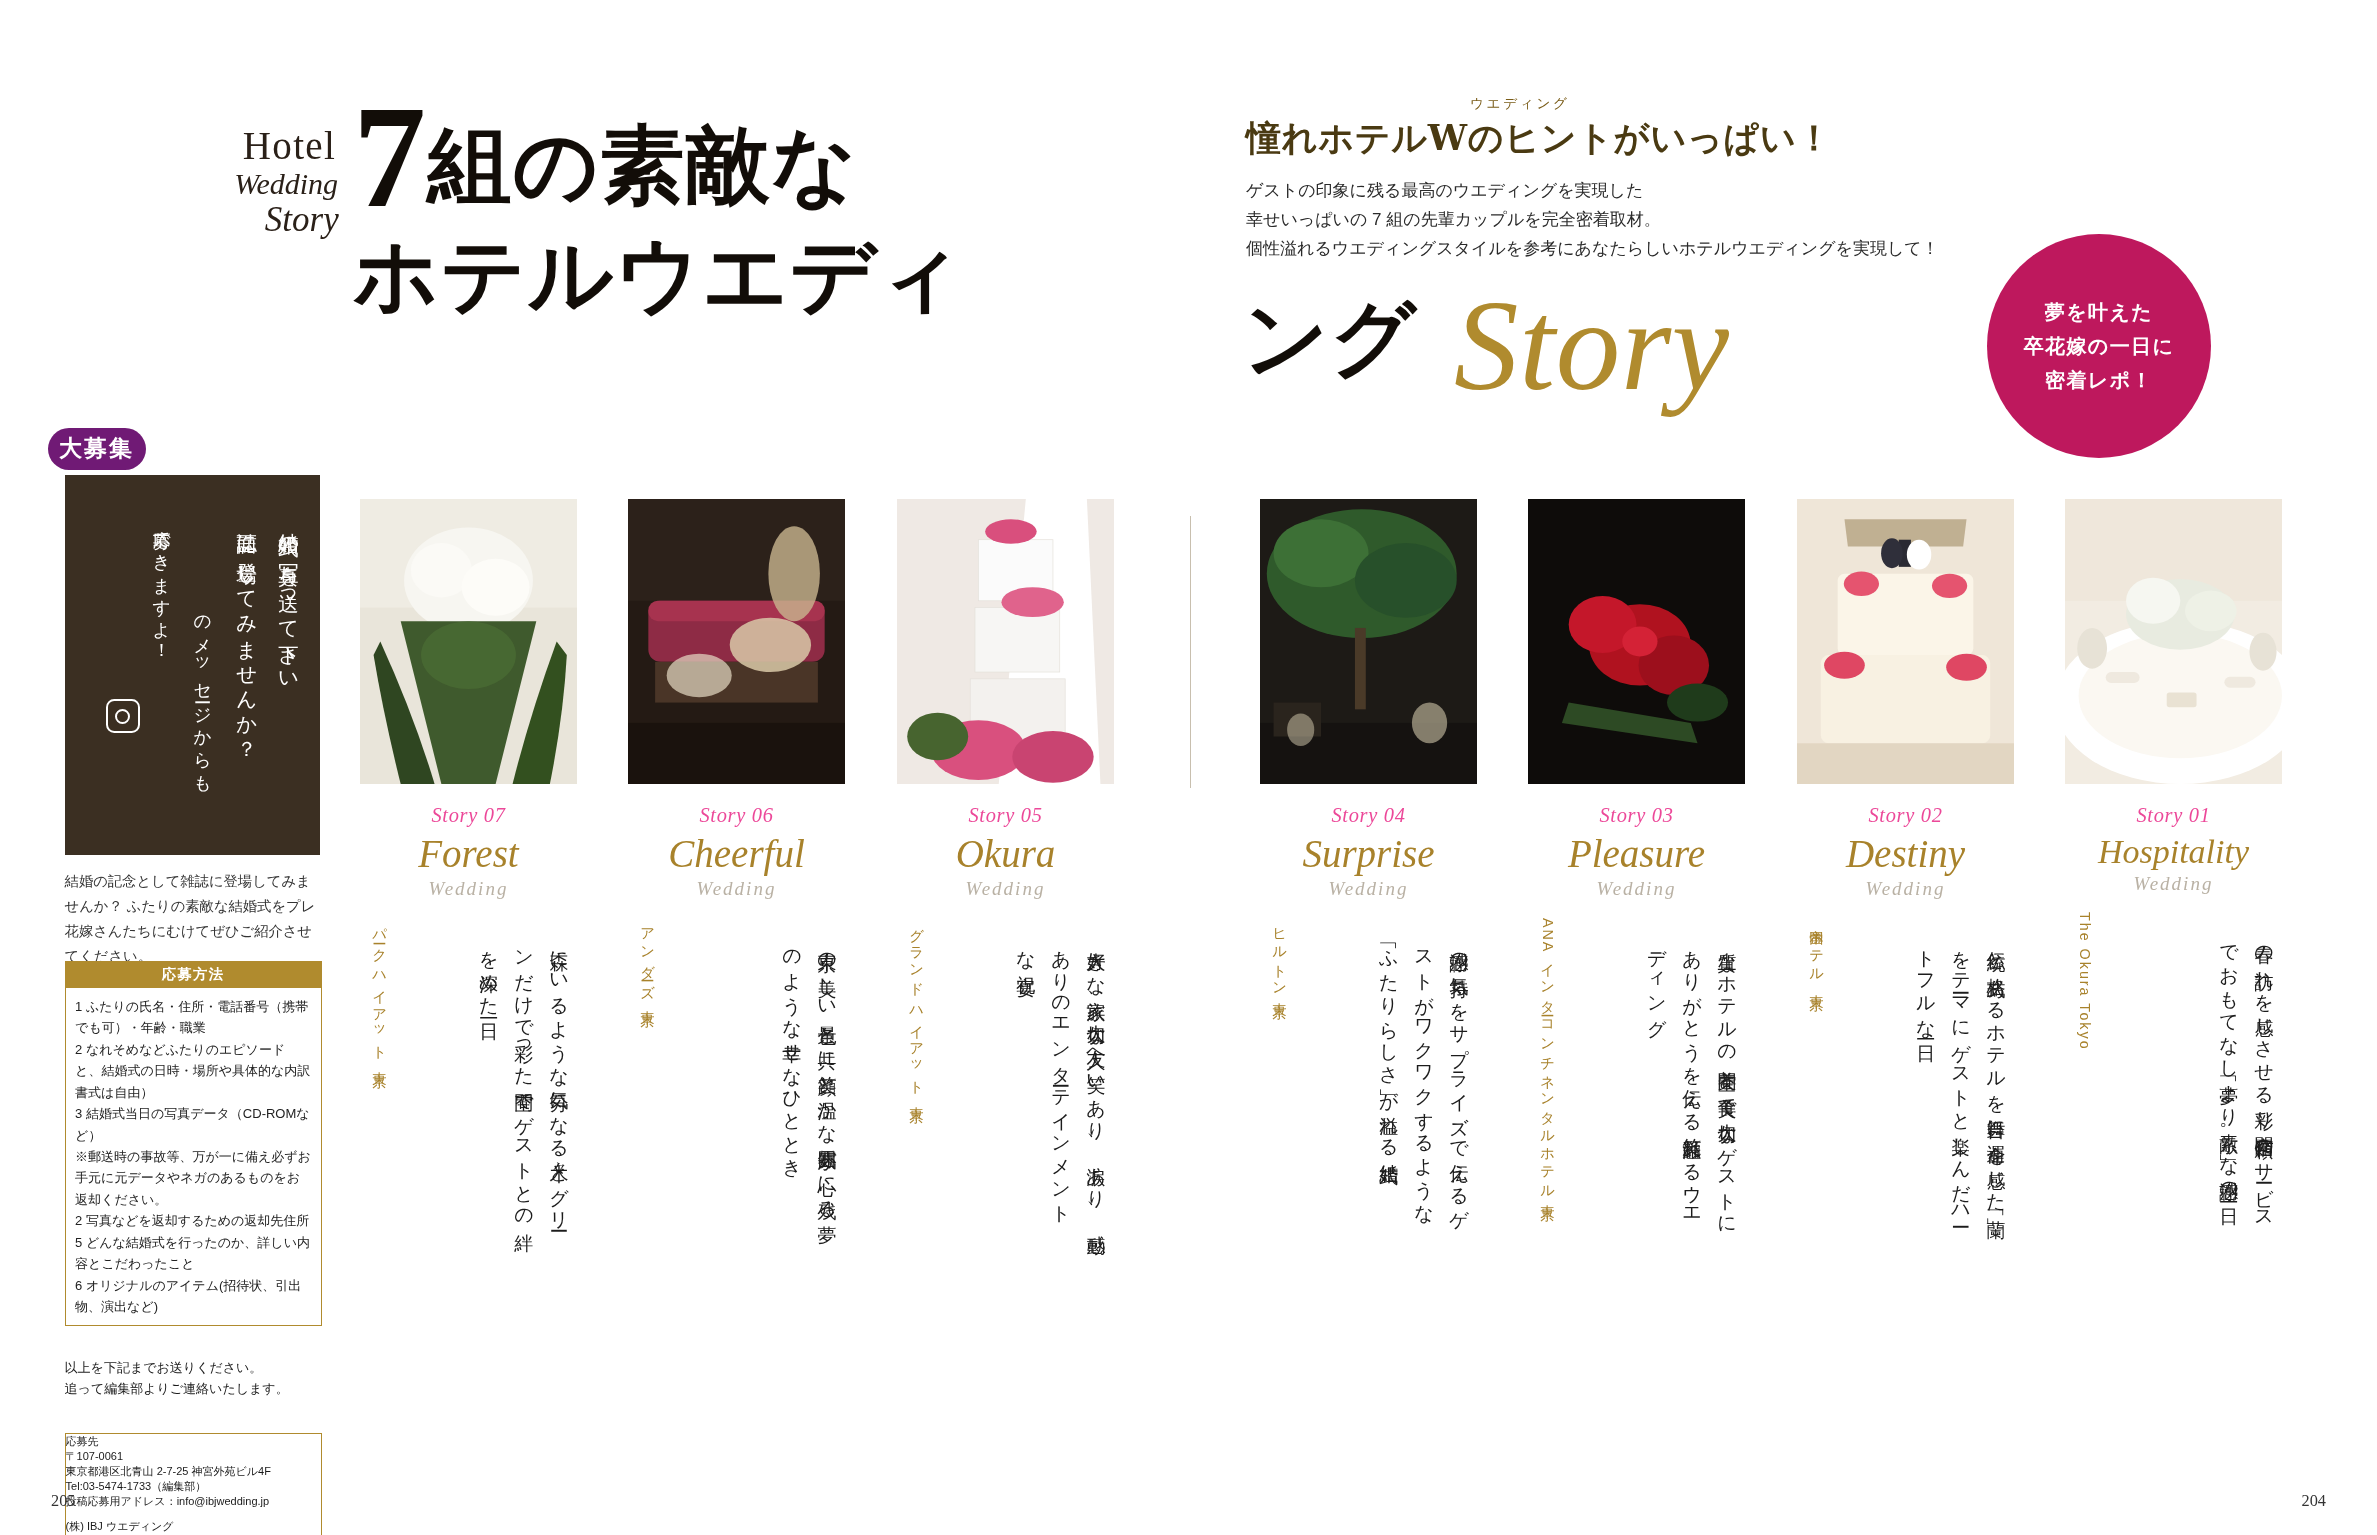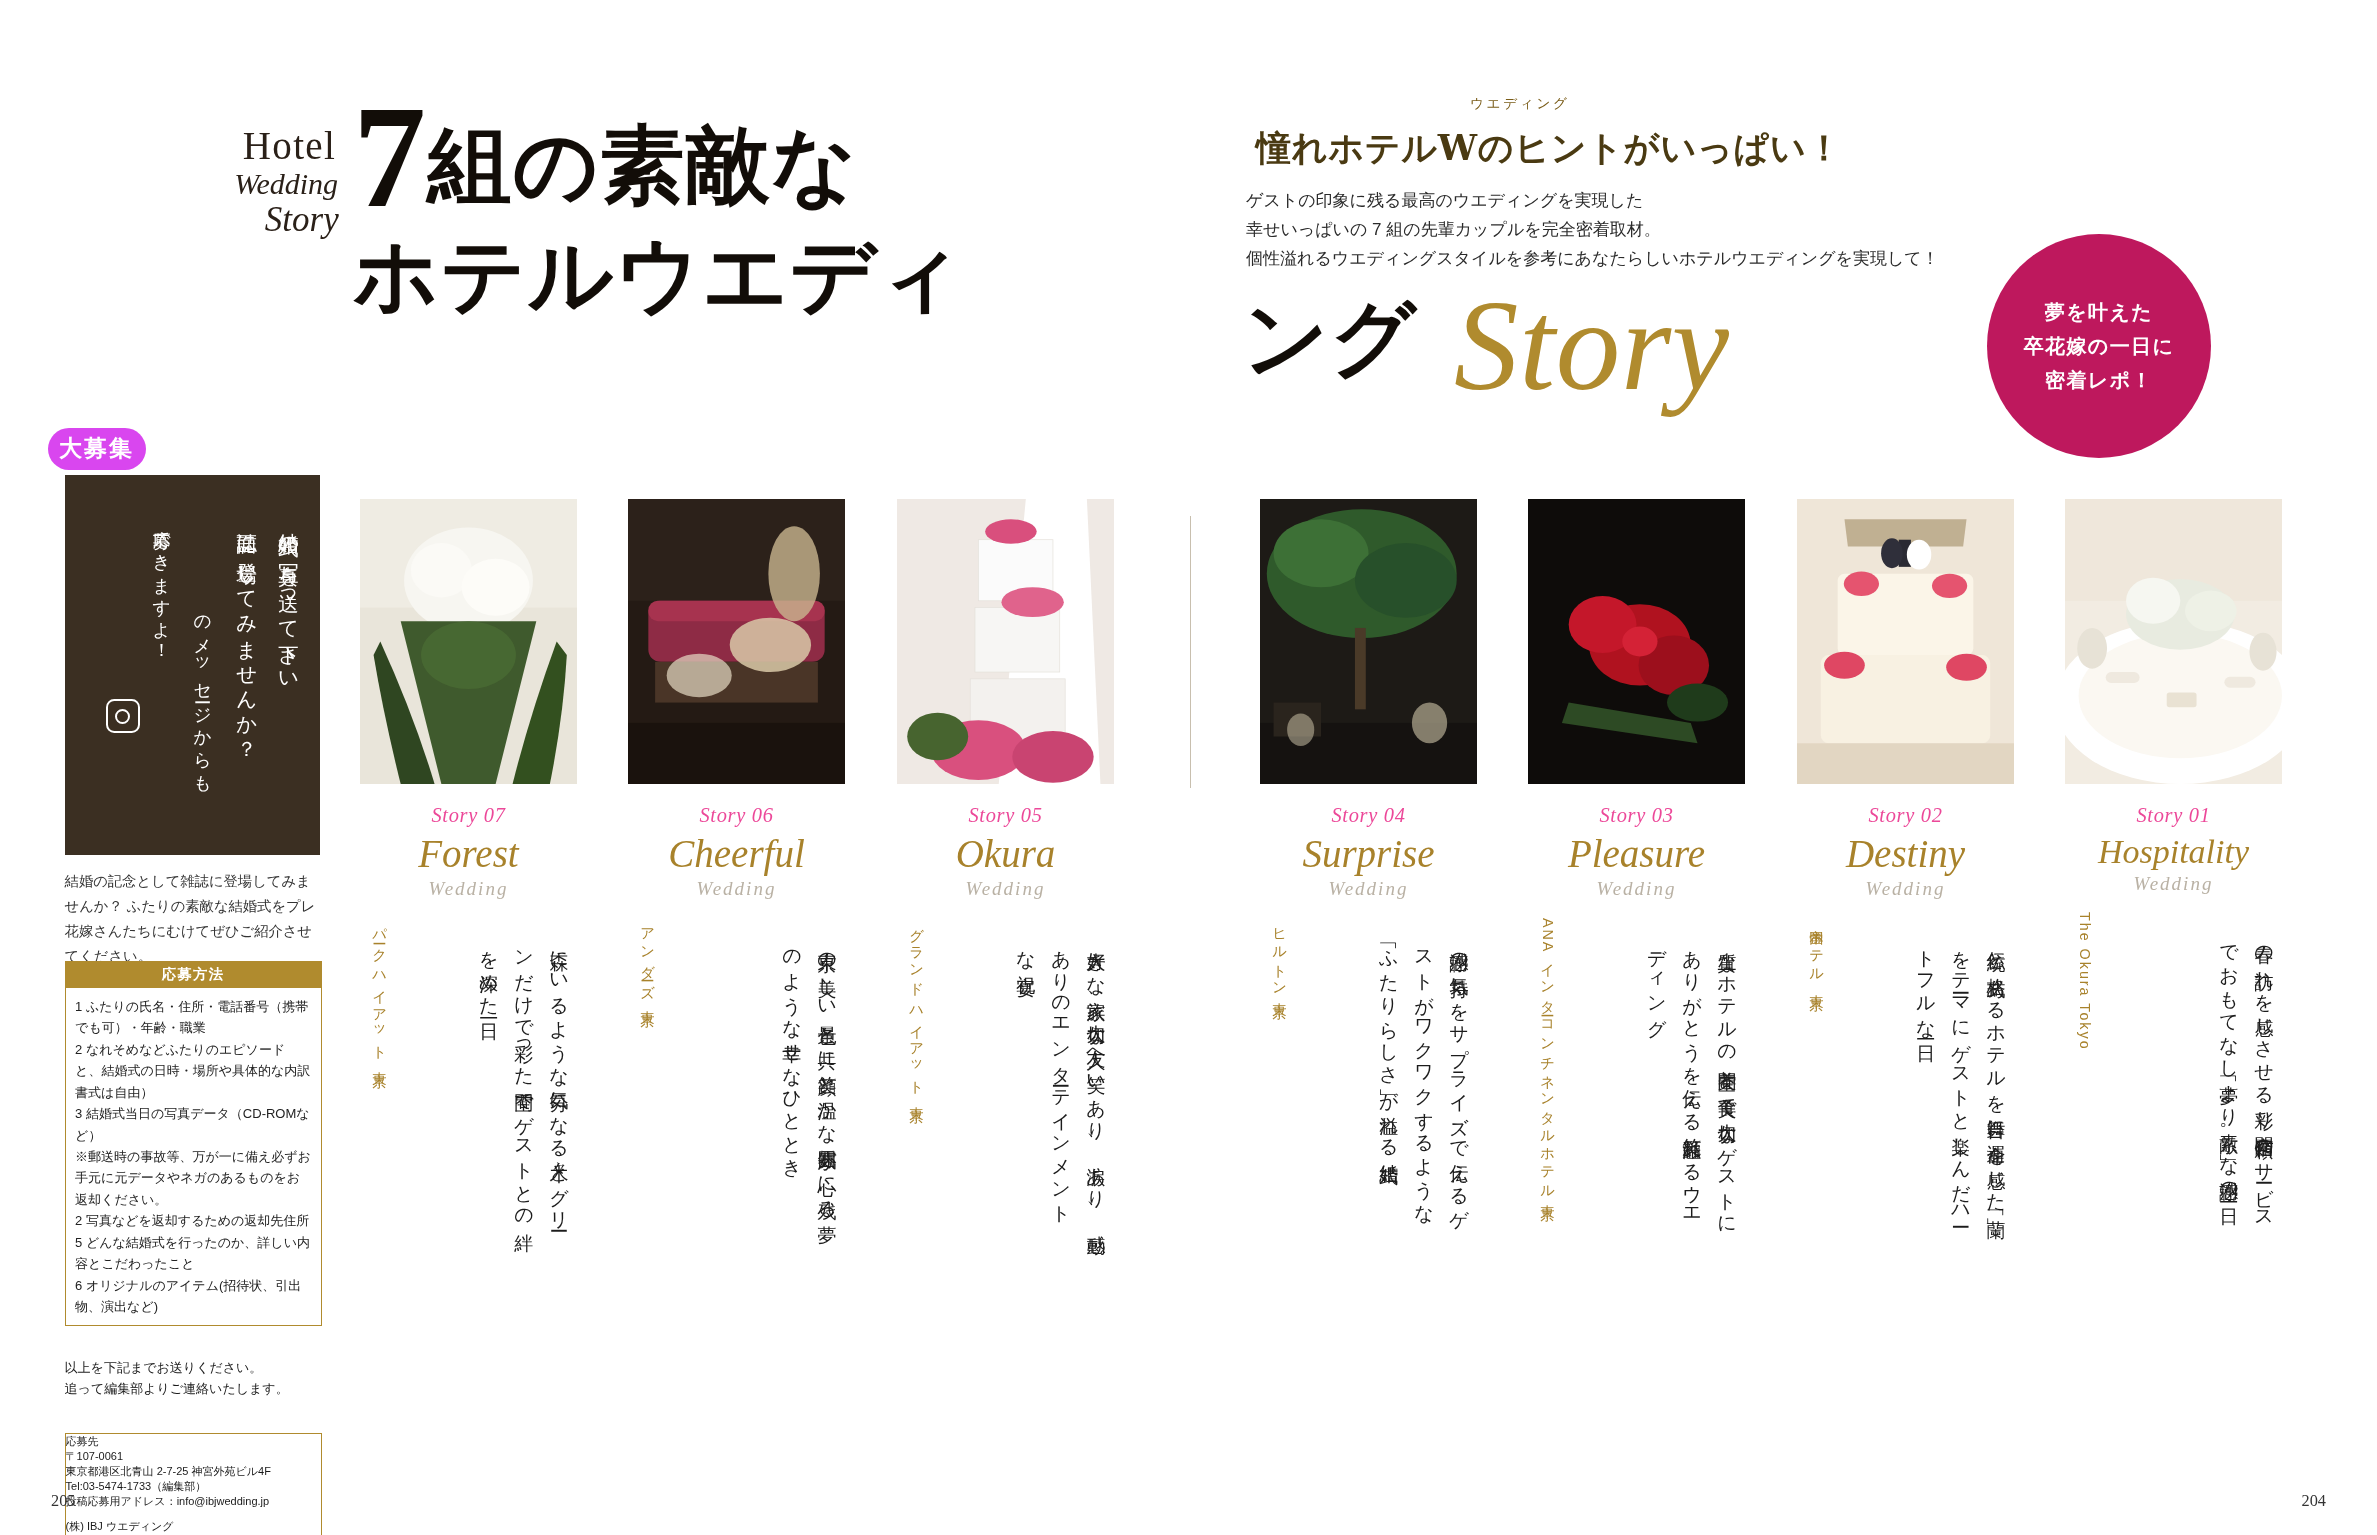--- a/index.html
+++ b/index.html
@@ -43,41 +43,41 @@
     font-size:129px;color:#b08b2e;letter-spacing:0.7px;
   }
 
   
   .lead{position:absolute;left:1246px;top:115px;width:706px;}
   .lead .ruby{
     position:absolute;left:224px;top:-20.4px;
     font-size:13.6px;color:#7a5c18;letter-spacing:2.7px;
   }
   .lead h2{
-    margin:10px;font-size:35px;letter-spacing:0.7px;color:#4a3a12;
+    margin:0;font-size:35px;letter-spacing:0.7px;color:#4a3a12;
     font-family:"DejaVu Serif", serif;font-weight:700;
   }
   .lead p{
     margin:13.6px 0 0 0;font-size:17px;line-height:1.72;color:#2a2a2a;
   }
 
   
   .badge{
     position:absolute;left:1987px;top:234px;width:224px;height:224px;
     border-radius:50%;background:#be185d;color:#fff;
     display:flex;flex-direction:column;align-items:center;justify-content:center;
     font-size:20px;line-height:1.7;letter-spacing:1.4px;text-align:center;
     font-family:"DejaVu Serif", serif;font-weight:700;
   }
 
   
   .cfe{position:absolute;left:51px;top:448px;width:268px;}
   .cfe-tag{
     position:absolute;left:-3.4px;top:-20.4px;width:98px;height:42px;
-    background:#d946ef;color:#fff;border-radius:21px;
+    background:#701a75;color:#fff;border-radius:21px;
     display:flex;align-items:center;justify-content:center;
     font-size:23px;font-weight:700;letter-spacing:2px;
     font-family:"DejaVu Serif", serif;
   }
   .cfe-dark{
     position:absolute;left:13.6px;top:27px;width:255px;height:380px;
     background:#3b2f22;
   }
   .cfe-vert{
     position:absolute;top:42px;right:12.2px;height:340px;

